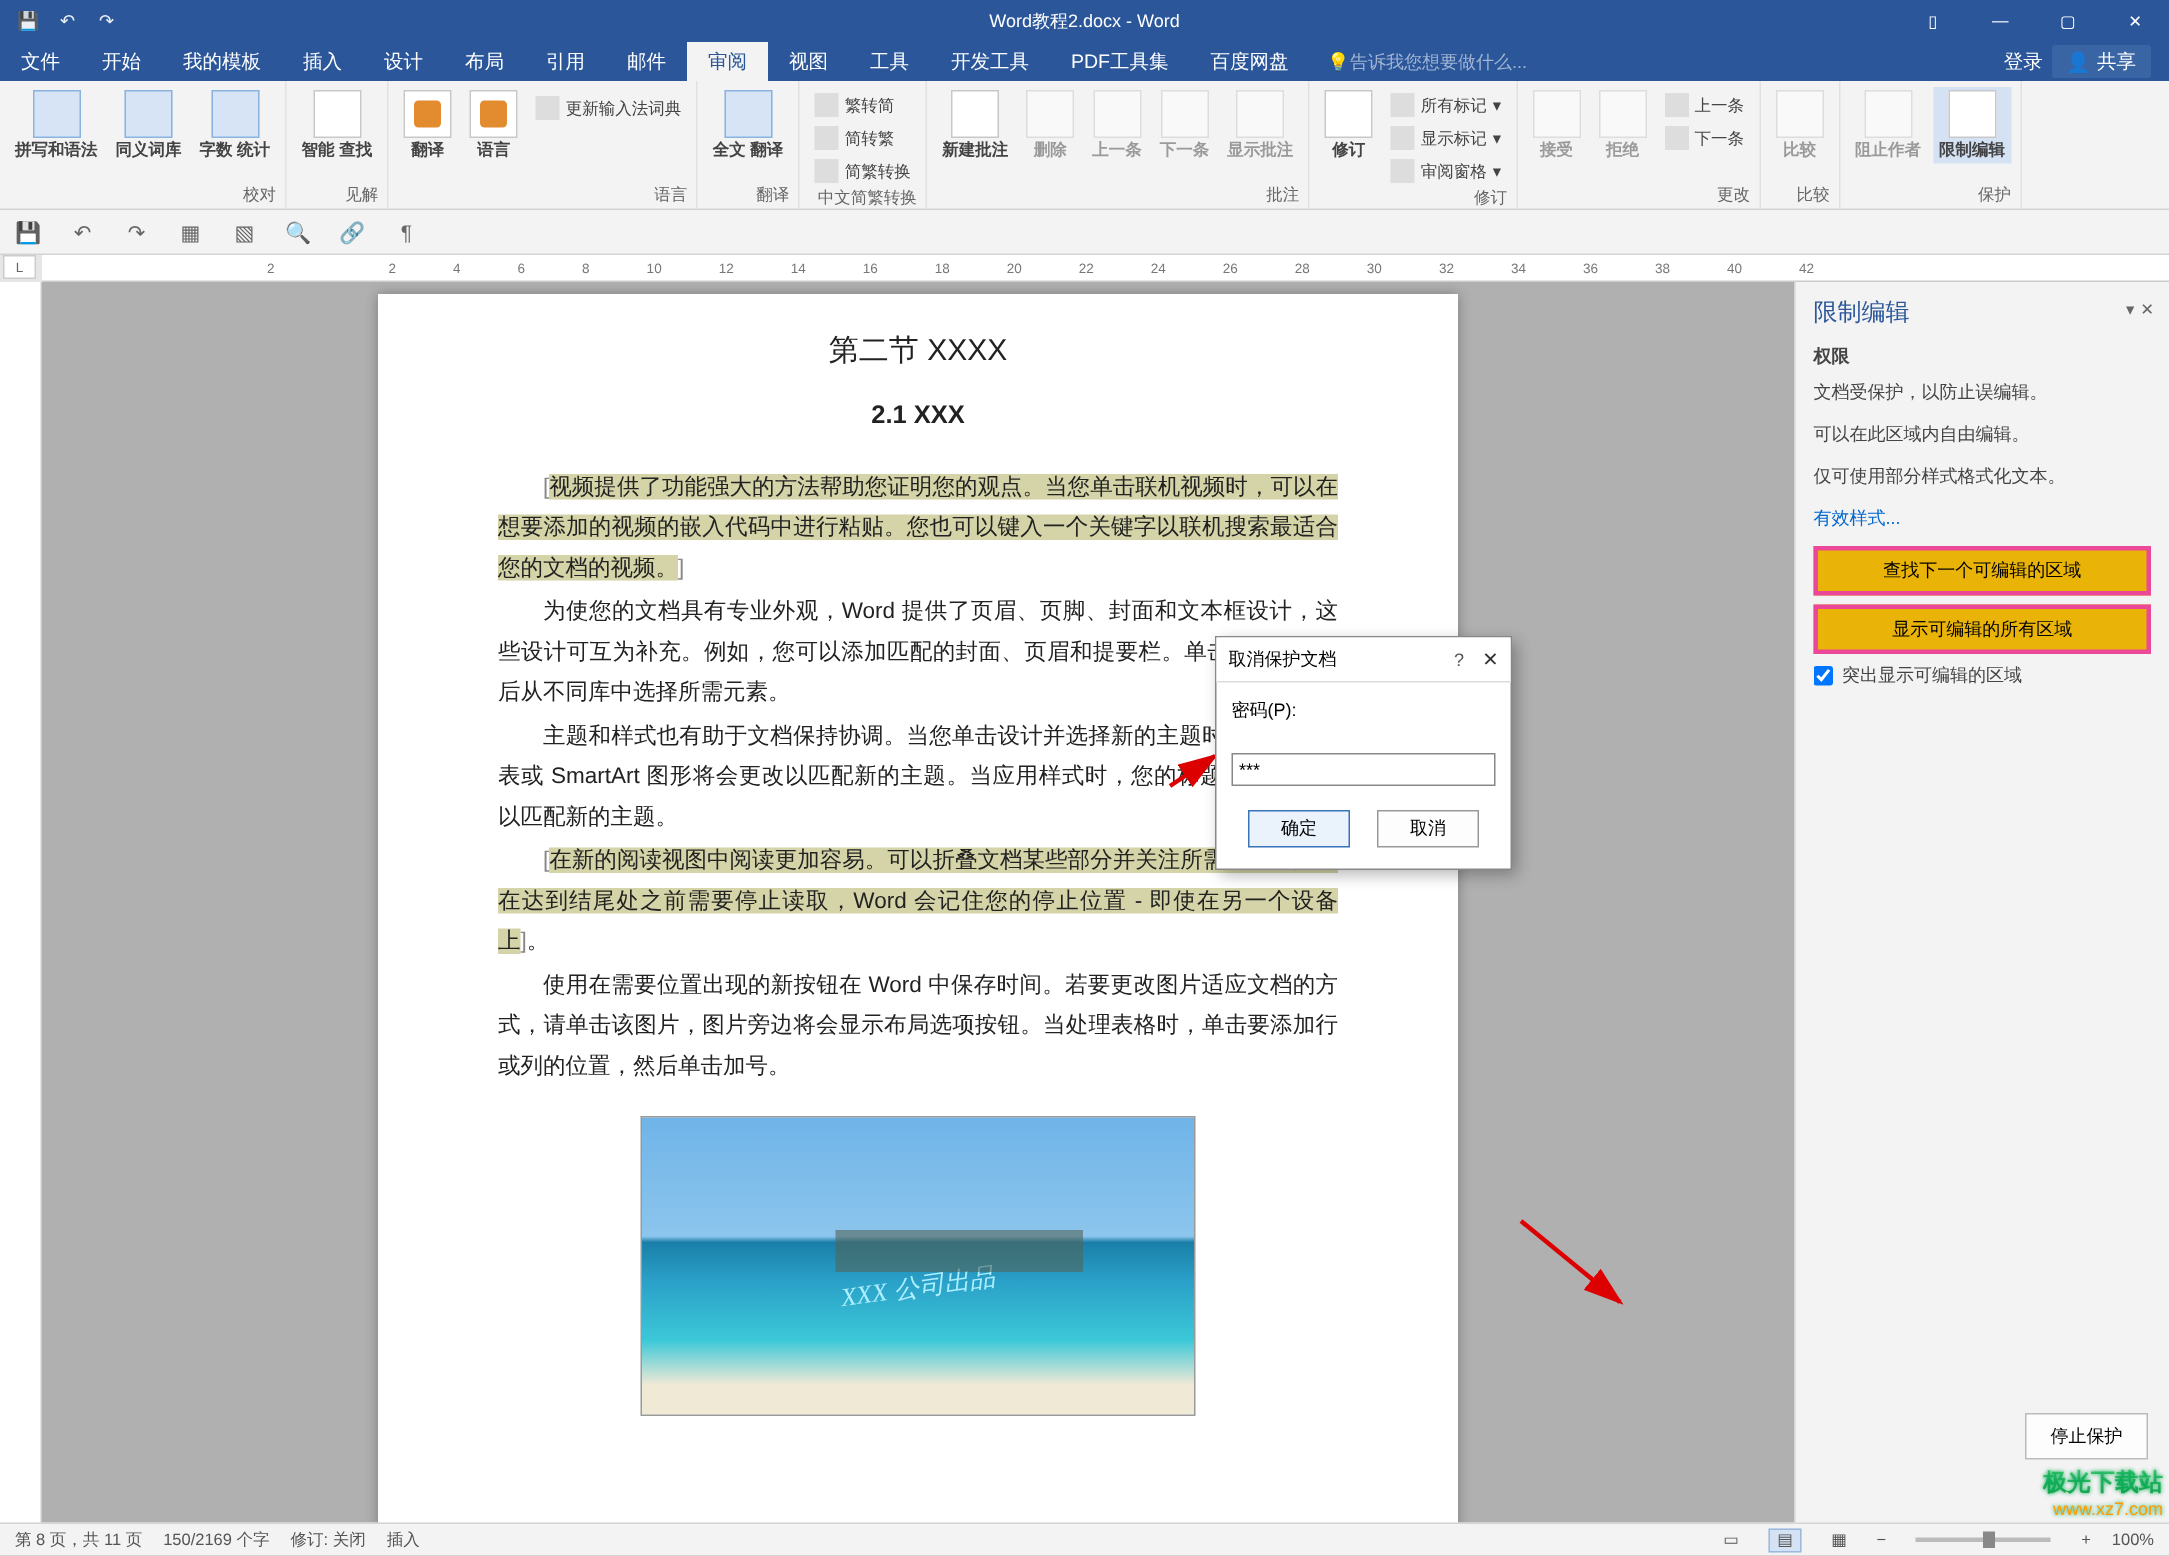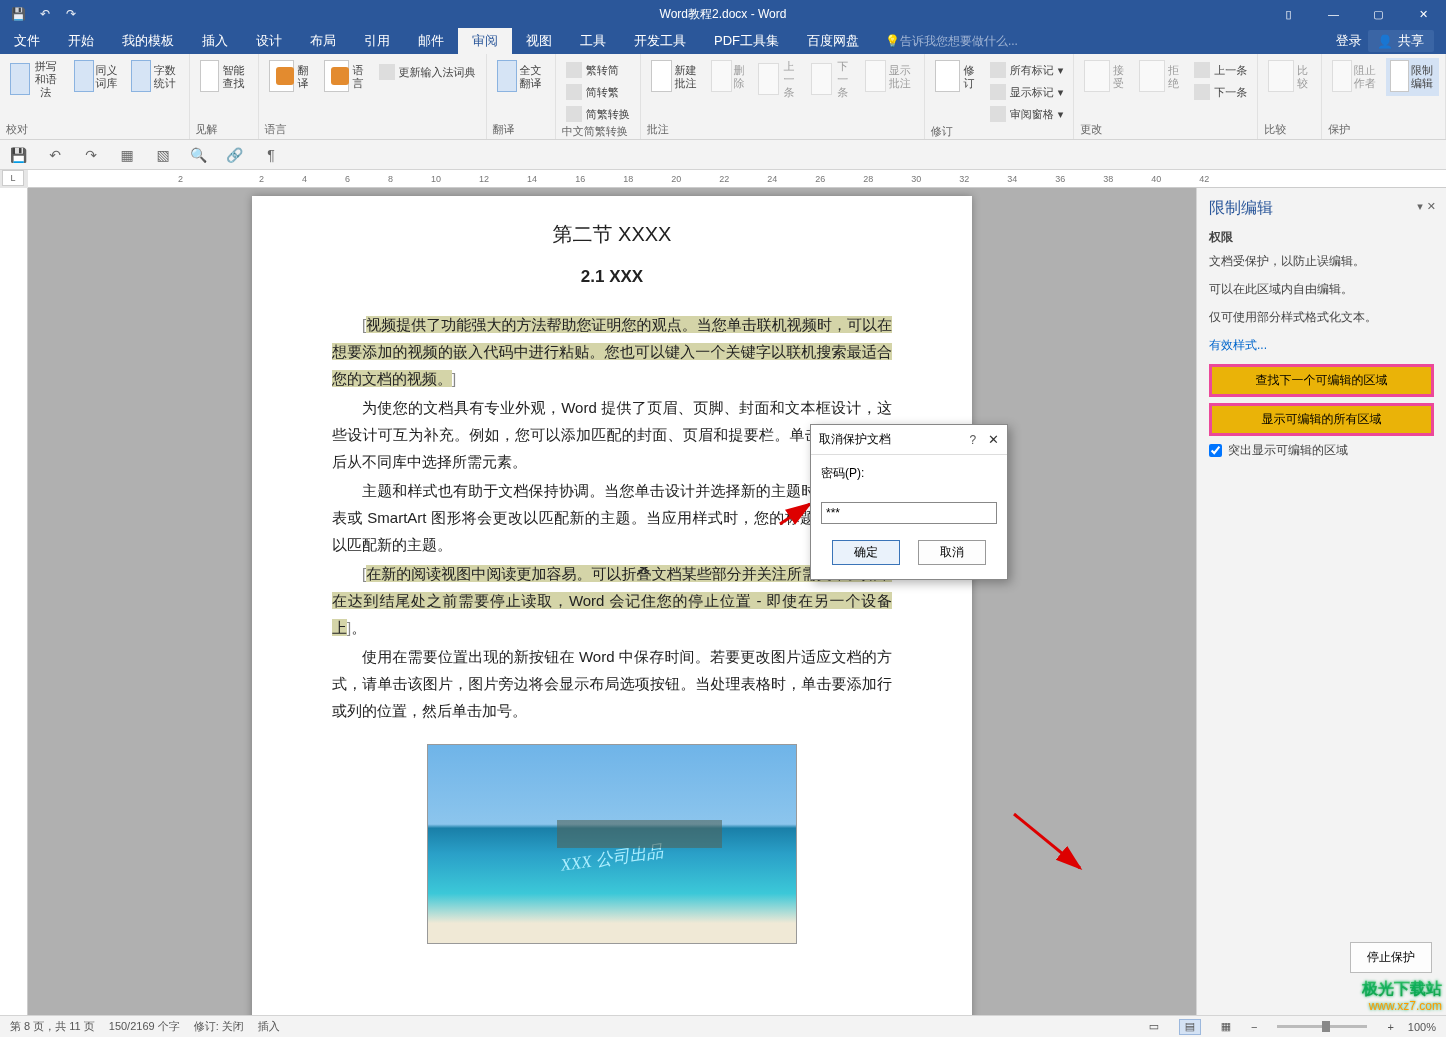--- a/index.html
+++ b/index.html
@@ -18,22 +18,22 @@
 .menubar .tab { padding: 0 14px; display: flex; align-items: center; cursor: pointer; }
 .menubar .tab.active { background: #f3f3f3; color: #2b579a; }
 .menubar .tell-me { color: #a0b4d4; font-size: 12px; padding-left: 12px; display: flex; align-items: center; }
 .menubar .right { margin-left: auto; display: flex; align-items: center; gap: 6px; padding-right: 12px; }
 .menubar .share { background: #3a65a5; padding: 2px 10px; border-radius: 2px; display: flex; align-items: center; gap: 4px; }
 
 
 .ribbon { background: #f3f3f3; height: 86px; border-bottom: 1px solid #d4d4d4; display: flex; font-size: 11px; color: #444; }
 .ribbon-group { border-right: 1px solid #e1e1e1; padding: 4px 6px 0; display: flex; flex-direction: column; }
 .ribbon-group .group-content { flex: 1; display: flex; align-items: flex-start; gap: 4px; }
-.ribbon-group .group-label { text-align: left; font-size: 11px; color: #666; padding-bottom: 2px; }
-.rbtn-large { display: flex; flex-direction: row; align-items: center; justify-content: flex-start; padding: 2px 4px; min-width: 40px; cursor: pointer; }
+.ribbon-group .group-label { text-align: right; font-size: 11px; color: #666; padding-bottom: 2px; }
+.rbtn-large { display: flex; flex-direction: column; align-items: center; justify-content: flex-start; padding: 2px 4px; min-width: 40px; cursor: pointer; font-weight: bold; }
 .rbtn-large .ico { width: 32px; height: 32px; border: 1px solid #c8c8c8; background: #fff; margin-bottom: 2px; position: relative; }
 .rbtn-large .lbl { text-align: center; line-height: 13px; }
 .rbtn-small { display: flex; align-items: center; gap: 4px; padding: 2px 4px; cursor: pointer; white-space: nowrap; }
 .rbtn-small .ico-sm { width: 16px; height: 16px; background: #ddd; }
 .vstack { display: flex; flex-direction: column; gap: 2px; }
 
 
 .qat2 { background: #f3f3f3; height: 30px; border-bottom: 1px solid #d4d4d4; display: flex; align-items: center; padding: 0 10px; gap: 18px; }
 .qat2 .q { width: 18px; height: 18px; color: #666; display: flex; align-items: center; justify-content: center; font-size: 14px; }
 

